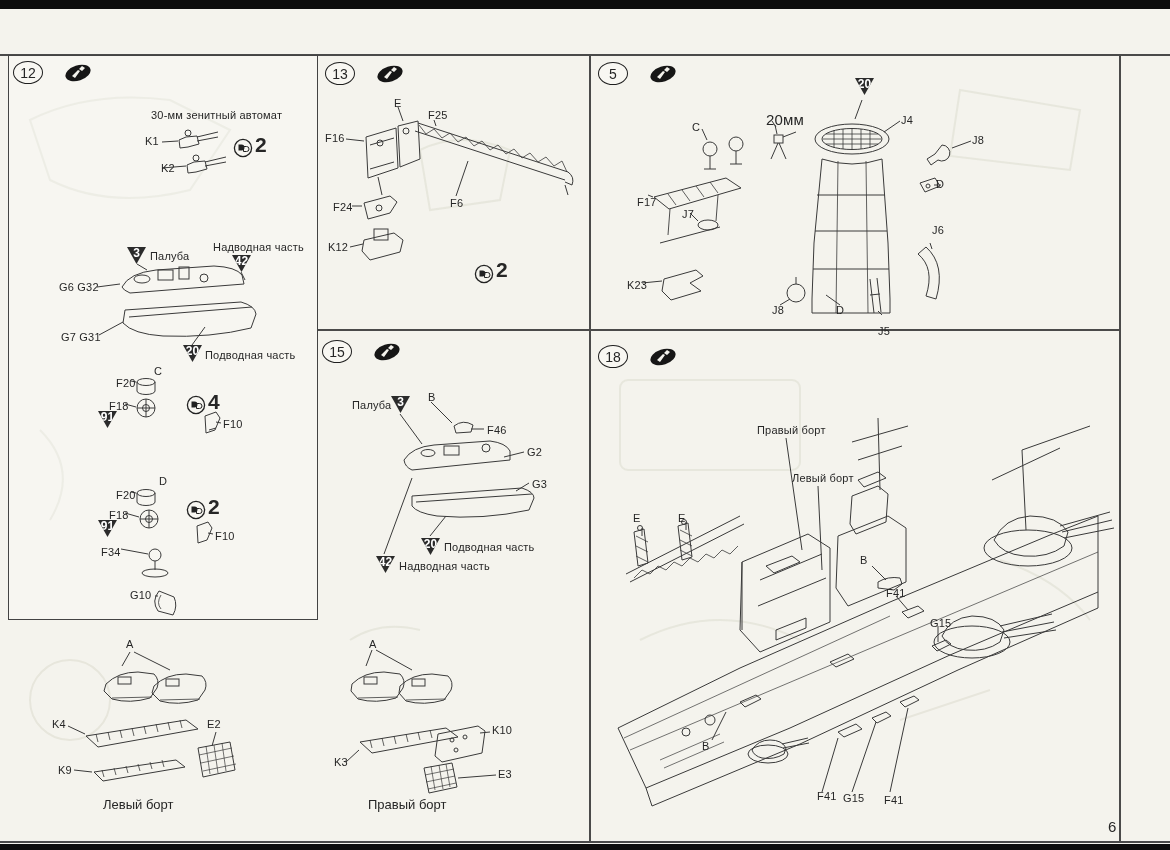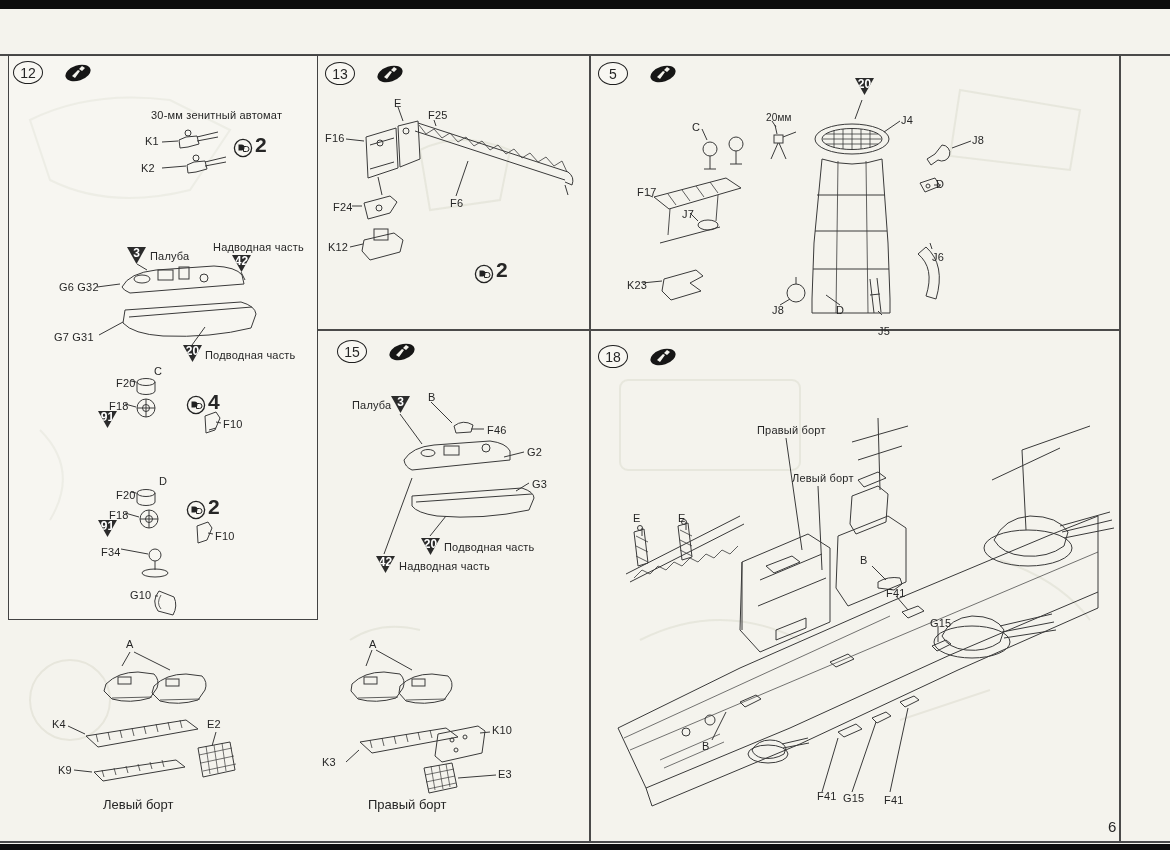--- a/index.html
+++ b/index.html
@@ -4,21 +4,21 @@
 <style>
   *{box-sizing:border-box}
   html,body{margin:0;padding:0;background:#9a9a96}
   #sheet{position:relative;width:1170px;height:850px;margin:0 auto;background:#f4f3ed;
          font-family:"Liberation Sans","DejaVu Sans",sans-serif;color:#262626;overflow:hidden}
   .bar{position:absolute;left:0;width:1170px;background:#0d0d0d}
   .rule{position:absolute;background:#4a4a4a}
   .panel{position:absolute}
   .boxed{border:1.5px solid #434343;background:rgba(255,255,255,0.25)}
   .lbl{position:absolute;font-size:11px;line-height:1.1;white-space:nowrap;letter-spacing:.2px}
-  .small{font-size:10px}
+  .small{font-size:15px}
   .cap{position:absolute;font-size:13px;white-space:nowrap}
   .qty{position:absolute;font-size:21px;font-weight:600}
   .tri{position:absolute;width:19px;height:17px;background:#2b2b2b;
        clip-path:polygon(50% 100%,0 0,100% 0);
        color:#fff;font-size:12px;line-height:12px;text-align:center;font-weight:600}
   .badge{position:absolute;display:flex;align-items:center;gap:20px}
   .badge .bnum{min-width:30px;height:23px;border:1.7px solid #1e1e1e;border-radius:50%;
        display:flex;align-items:center;justify-content:center;font-size:14px;padding:0 2px;background:#f8f7f2}
   svg.art{position:absolute;overflow:visible}
   svg.qicon{position:absolute}
@@ -112,34 +112,34 @@
         <ellipse cx="146" cy="517" rx="13" ry="4"></ellipse>
           <line x1="112" y1="493" x2="139" y2="498"></line>
         <path d="M150,535 q-8,10 -1,20 l15,4 q5,-9 1,-18 z"></path>
         <path d="M152,539 q-5,8 0,14" stroke-width=".8"></path>
         <line x1="146" y1="540" x2="149" y2="540"></line>
       </g>
     </svg>
 
     <span class="lbl" style="left:142px;top:53px">30-мм зенитный автомат</span>
     <span class="lbl" style="left:136px;top:79px">K1</span>
-    <span class="lbl" style="left:132px;top:106px">K2</span>
+    <span class="lbl" style="left:152px;top:106px">K2</span>
     <svg class="qicon" style="left:224px;top:82px" width="20" height="20" viewBox="0 0 20 20">
       <circle cx="10" cy="10" r="8.6" fill="none" stroke="#222" stroke-width="1.3"></circle>
       <path d="M5.5,6.5 h3 a3,3 0 0 1 0,6 h-3 z" fill="#222"></path>
       <path d="M10.5,8.5 h3 a2.5,2.5 0 0 1 0,5 h-3 z" fill="none" stroke="#222"></path>
     </svg>
     <span class="qty" style="left:246px;top:77px">2</span>
 
     <span class="tri" style="left:118px;top:191px">3</span>
     <span class="lbl" style="left:141px;top:194px">Палуба</span>
     <span class="lbl" style="left:204px;top:185px">Надводная часть</span>
     <span class="tri" style="left:223px;top:199px">42</span>
     <span class="lbl" style="left:50px;top:225px">G6 G32</span>
-    <span class="lbl" style="left:45px;top:275px">G7 G31</span>
+    <span class="lbl" style="left:52px;top:275px">G7 G31</span>
     <span class="tri" style="left:174px;top:289px">20</span>
     <span class="lbl" style="left:196px;top:293px">Подводная часть</span>
 
     <span class="lbl" style="left:145px;top:309px">C</span>
     <span class="lbl" style="left:107px;top:321px">F20</span>
     <span class="lbl" style="left:100px;top:344px">F18</span>
     <span class="tri" style="left:89px;top:355px">91</span>
     <svg class="qicon" style="left:177px;top:339px" width="20" height="20" viewBox="0 0 20 20">
       <circle cx="10" cy="10" r="8.6" fill="none" stroke="#222" stroke-width="1.3"></circle>
       <path d="M5.5,6.5 h3 a3,3 0 0 1 0,6 h-3 z" fill="#222"></path>
@@ -328,31 +328,31 @@
         <line x1="292" y1="260" x2="288" y2="256"></line>
         <line x1="182" y1="66" x2="186" y2="72"></line>
       </g>
     </svg>
     <span class="tri" style="left:265px;top:23px">20</span>
     <span class="lbl" style="left:102px;top:66px">C</span>
     <span class="lbl small" style="left:176px;top:57px">20мм</span>
     <span class="lbl" style="left:311px;top:59px">J4</span>
     <span class="lbl" style="left:382px;top:79px">J8</span>
     <span class="lbl" style="left:346px;top:123px">D</span>
-    <span class="lbl" style="left:47px;top:131px">F17</span>
+    <span class="lbl" style="left:47px;top:141px">F17</span>
     <span class="lbl" style="left:92px;top:153px">J7</span>
-    <span class="lbl" style="left:342px;top:196px">J6</span>
+    <span class="lbl" style="left:342px;top:169px">J6</span>
     <span class="lbl" style="left:37px;top:224px">K23</span>
     <span class="lbl" style="left:182px;top:249px">J8</span>
     <span class="lbl" style="left:246px;top:249px">D</span>
     <span class="lbl" style="left:288px;top:270px">J5</span>
   </div>
 
   <div class="panel" style="left:318px;top:330px;width:272px;height:290px">
-    <div class="badge" style="left:19px;top:10px">
+    <div class="badge" style="left:4px;top:10px">
       <span class="bnum">15</span>
       <svg width="30" height="20" viewBox="0 0 30 20">
         <ellipse cx="15" cy="10" rx="13" ry="7.5" fill="#161616" transform="rotate(-18 15 10)"></ellipse>
         <path d="M9,13 l6,-6 2,1 -5,7 z M16,6 l3,-3 3,2 -3,3 z" fill="#f3f2ec"></path>
       </svg>
     </div>
     <svg class="art" style="left:0;top:0" width="272" height="290">
       <g fill="none" stroke="#3a3a3a" stroke-width="1">
         <path d="M136,96 q9,-7 19,-1 l-2,7 -15,1 z"></path>
         <path d="M86,130 q8,-13 30,-15 l56,-4 q16,2 20,10 l0,9 -98,10 q-7,-3 -8,-10 z"></path>
@@ -410,21 +410,21 @@
         <line x1="128" y1="144" x2="132" y2="167" stroke-width=".7"></line>
         <line x1="107" y1="155" x2="136" y2="149" stroke-width=".7"></line>
         <line x1="108" y1="162" x2="137" y2="156" stroke-width=".7"></line>
         <line x1="110" y1="169" x2="138" y2="163" stroke-width=".7"></line>
         <line x1="28" y1="142" x2="41" y2="130"></line>
         <line x1="172" y1="112" x2="162" y2="113"></line>
         <line x1="178" y1="155" x2="140" y2="158"></line>
       </g>
     </svg>
     <span class="lbl" style="left:51px;top:18px">A</span>
-    <span class="lbl" style="left:4px;top:136px">K3</span>
+    <span class="lbl" style="left:16px;top:136px">K3</span>
     <span class="lbl" style="left:174px;top:104px">K10</span>
     <span class="lbl" style="left:180px;top:148px">E3</span>
     <span class="cap" style="left:50px;top:177px">Правый борт</span>
   </div>
 
   <div class="panel" style="left:590px;top:330px;width:530px;height:513px">
     <div class="badge" style="left:8px;top:15px">
       <span class="bnum">18</span>
       <svg width="30" height="20" viewBox="0 0 30 20">
         <ellipse cx="15" cy="10" rx="13" ry="7.5" fill="#161616" transform="rotate(-18 15 10)"></ellipse>

